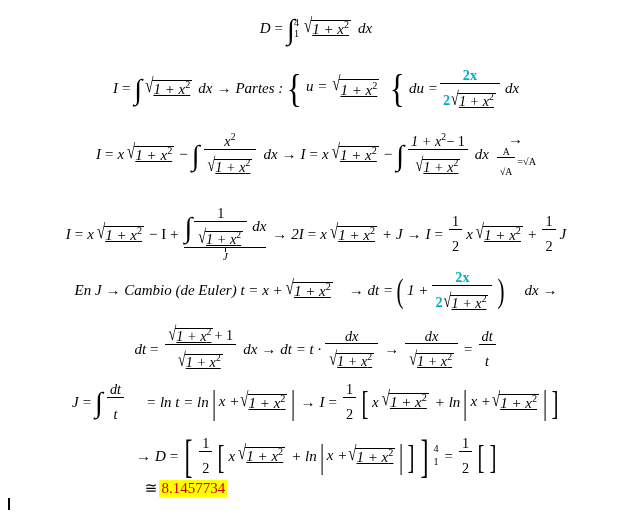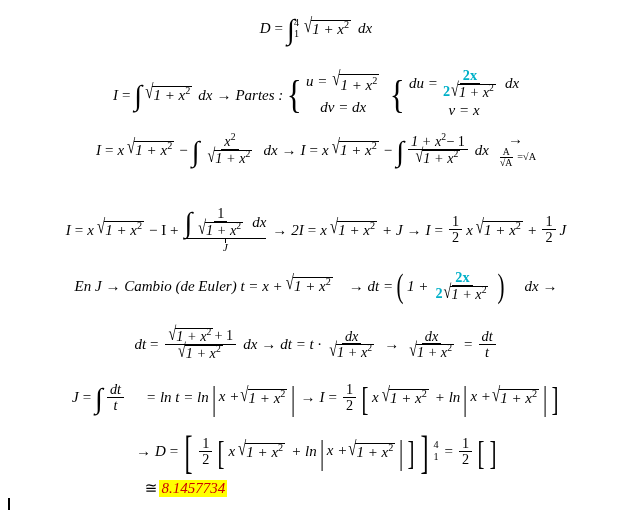--- a/index.html
+++ b/index.html
@@ -35,26 +35,26 @@
     justify-content: center;
     gap: 2px;
   }
   i.v { font-style: italic; font-family: "Liberation Serif", serif; }
   .op { font-style: normal; padding: 0 2px; }
   .txt { font-style: italic; }
   
   .frac {
     display: inline-flex;
     flex-direction: column;
-    align-items: center;
     justify-content: center;
     vertical-align: middle;
     font-size: 0.95em;
     margin: 0 2px;
     line-height: 1.05;
+    gap: 9px;
   }
   .frac > .num { padding: 0 3px; border-bottom: 1px solid #000; }
   .frac > .den { padding: 0 3px; }
   .frac.nobar > .num { border-bottom: none; }
   
   .sqrt {
     display: inline-flex;
     align-items: stretch;
     position: relative;
     margin: 0 1px;
@@ -64,20 +64,21 @@
     line-height: 1;
     display: inline-block;
     transform: scaleY(1.35) translateY(-1px);
     transform-origin: center;
   }
   .sqrt > .radicand {
     border-top: 1px solid #000;
     padding: 0 2px 0 1px;
     margin-left: -1px;
     display: inline-block;
+    text-decoration: underline;
   }
   
   .intsym {
     font-size: 1.9em;
     line-height: 0.6;
     display: inline-block;
     vertical-align: middle;
     font-family: "Liberation Serif", serif;
     transform: translateY(1px);
   }
@@ -128,21 +129,20 @@
   .sup {
     font-size: 0.68em;
     vertical-align: super;
     line-height: 0;
   }
   .hl { color: #00b0c8; font-weight: bold; }
   .yellow {
     background: #ffff00;
     color: #cc0000;
     padding: 0 2px;
-    font-style: italic;
   }
   .approx { color: #000; }
   .underbrace-wrap {
     display: inline-flex;
     flex-direction: column;
     align-items: center;
     margin: 0 2px;
   }
   .underbrace-wrap .ubtop { display: inline-flex; align-items: center; }
   .underbrace-wrap .ubmark {
@@ -215,36 +215,34 @@
       <span class="txt">Partes :</span>
       <span class="brace">{</span>
       <span class="cases">
         <span>
           <i class="v">u =</i>
           <span class="sqrt">
             <span class="radsym">√</span>
             <span class="radicand"><i class="v">1 + x</i><span class="sup">2</span></span>
           </span>
         </span>
-        <span><i class="v">dv = dx</i></span>
       </span>
       <span class="brace" style="margin-left:6px">{</span>
       <span class="cases">
         <span style="display:inline-flex;align-items:center;">
           <i class="v">du =</i>
           <span class="frac">
             <span class="num hl">2x</span>
             <span class="den"><span class="hl">2</span><span class="sqrt">
                   <span class="radsym">√</span>
                   <span class="radicand"><i class="v">1 + x</i><span class="sup">2</span></span>
                 </span></span>
           </span>
           <i class="v" style="margin-left:3px">dx</i>
         </span>
-        <span><i class="v">v = x</i></span>
       </span>
     </span>
   </div>
 
   <div class="line" style="top:132px;">
     <span class="mathrow">
       <i class="v">I</i>
       <span class="op">=</span>
       <i class="v">x</i>
       <span class="sqrt">

